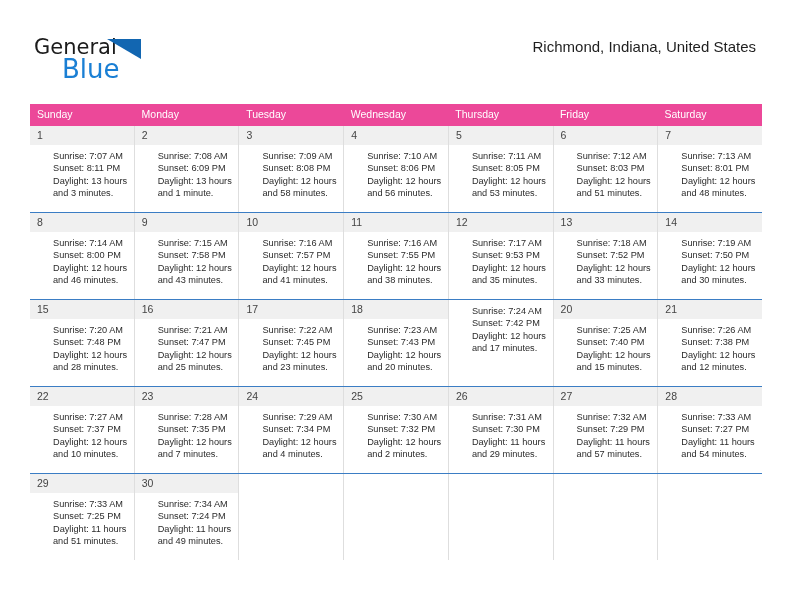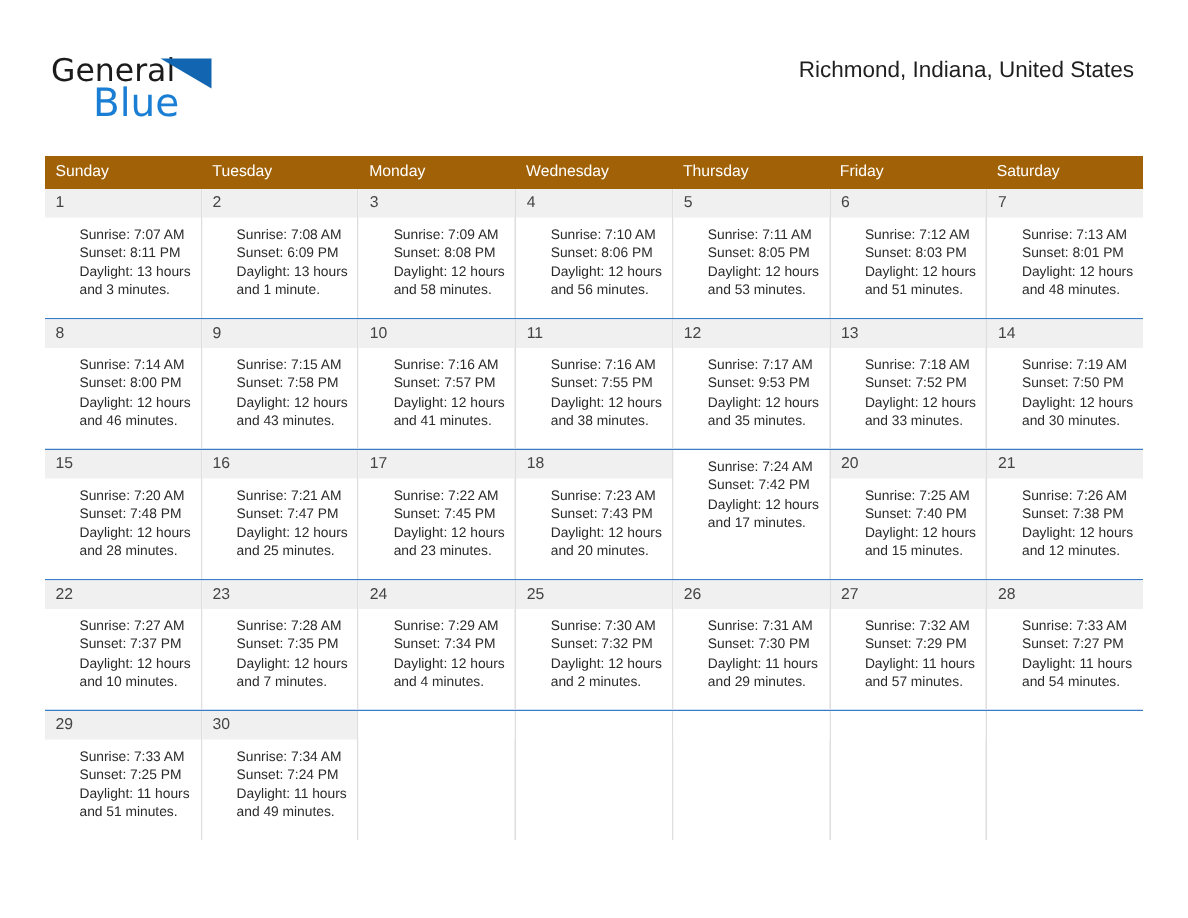--- a/index.html
+++ b/index.html
@@ -93,21 +93,21 @@
   
   .calendar {
     position: absolute;
     left: 30px;
     top: 104px;
     width: 732px;
   }
   .weekdays {
     display: flex;
     width: 100%;
-    background: #a16207;
+    background: #ec4899;
   }
   .weekday {
     flex: 1 1 0;
     box-sizing: border-box;
     padding: 4px 0 5px 7px;
     font-size: 10.5px;
     color: #ffffff;
     line-height: 13px;
     white-space: nowrap;
   }
@@ -168,22 +168,22 @@
 
     <div class="title-block">
       <div class="cal-subtitle">Richmond, Indiana, United States</div>
     </div>
 
   </div>
 
   <div class="calendar">
     <div class="weekdays">
       <div class="weekday">Sunday</div>
+      <div class="weekday">Monday</div>
       <div class="weekday">Tuesday</div>
-      <div class="weekday">Monday</div>
       <div class="weekday">Wednesday</div>
       <div class="weekday">Thursday</div>
       <div class="weekday">Friday</div>
       <div class="weekday">Saturday</div>
     </div>
 
     <div id="weeks-container">
         <div class="week">
           <div class="day">
             <div class="day-num-bar">1</div>

